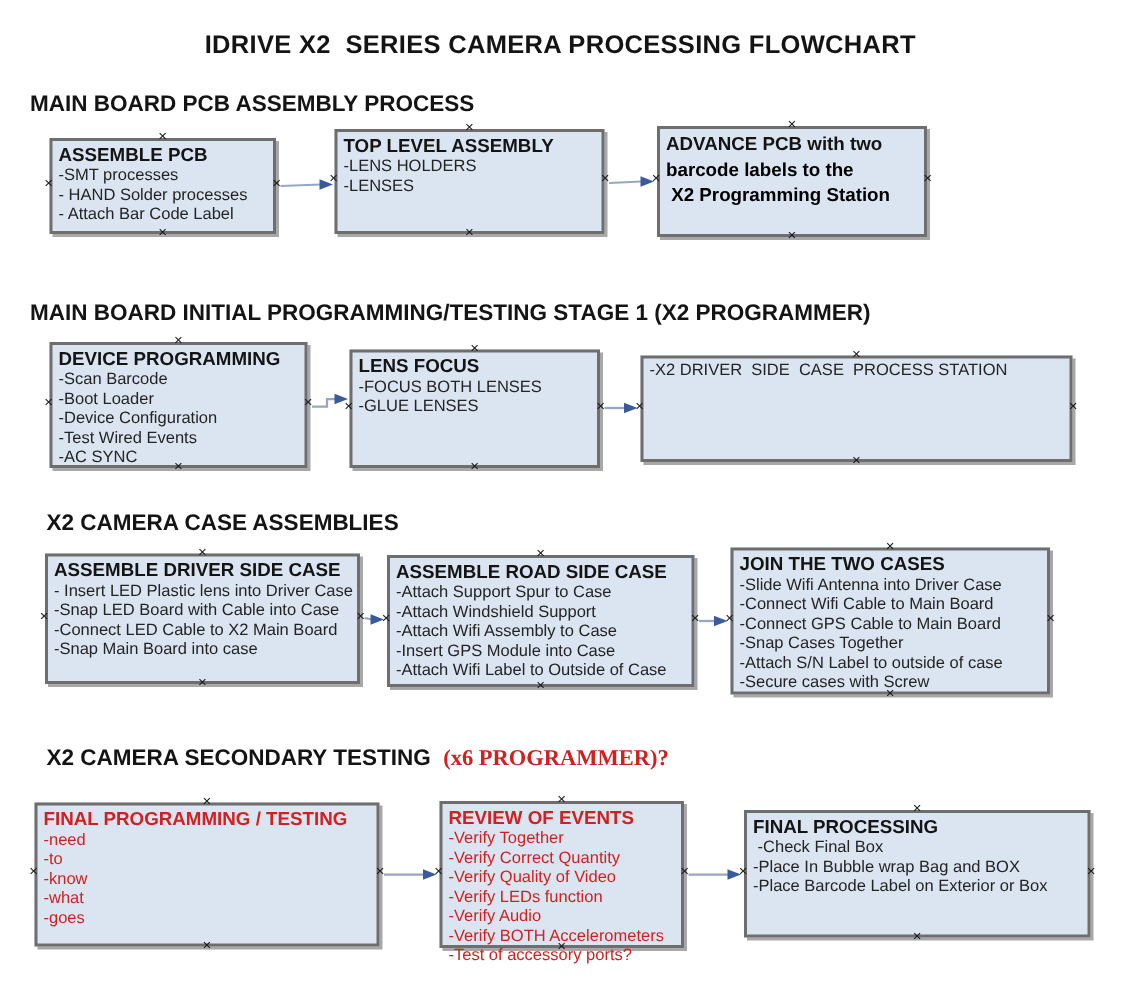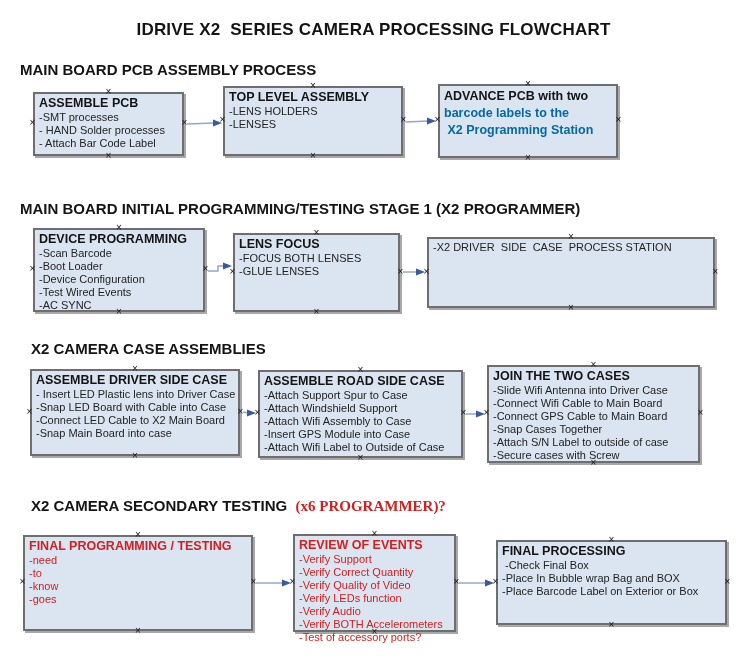--- a/index.html
+++ b/index.html
@@ -15,21 +15,21 @@
     position:absolute;font-size:15px;font-weight:bold;color:#141414;white-space:pre;
   }
   .heading .red-part{color:#d02020;font-family:Liberation Serif, serif;}
   .fbox{
     position:absolute;background:#dbe5f1;border:2px solid #6e6e6e;
     box-shadow:2px 2px 0 #a8a8a8;padding:2px 4px;box-sizing:border-box;
   }
   .fbox-title{font-size:12.5px;font-weight:bold;line-height:15px;color:#141414;white-space:pre;}
   .fbox-item{font-size:11px;line-height:13px;color:#232323;white-space:pre;}
   .fbox.red .fbox-title,.fbox.red .fbox-item{color:#d02020;}
-  .fbox.bold-items .fbox-item{font-weight:bold;font-size:12.5px;line-height:17px;color:#0369a1;}
+  .fbox.bold-items .fbox-item{font-weight:bold;font-size:12.5px;line-height:17px;color:#000000;}
   .fbox.bold-items .fbox-title{line-height:17px;}
   .gp{
     position:absolute;font-size:10px;line-height:8px;height:8px;width:7px;
     color:#161616;font-weight:normal;text-align:center;pointer-events:none;
   }
   .gp-t{top:-6px;left:50%;margin-left:-3.5px;}
   .gp-b{bottom:-6px;left:50%;margin-left:-3.5px;}
   .gp-l{left:-6px;top:50%;margin-top:-5px;}
   .gp-r{right:-6px;top:50%;margin-top:-5px;}
   svg.arrows{position:absolute;top:0;left:0;pointer-events:none;}
@@ -147,30 +147,31 @@
     <span class="gp gp-b">×</span>
     <span class="gp gp-l">×</span>
     <span class="gp gp-r">×</span>
   </div>
 
   <div class="fbox red" style="left:23px;top:535px;width:230px;height:96px">
     <div class="fbox-title">FINAL PROGRAMMING / TESTING</div>
     <div class="fbox-item">-need</div>
     <div class="fbox-item">-to</div>
     <div class="fbox-item">-know</div>
+    <div class="fbox-item">-what</div>
     <div class="fbox-item">-goes</div>
     <span class="gp gp-t">×</span>
     <span class="gp gp-b">×</span>
     <span class="gp gp-l">×</span>
     <span class="gp gp-r">×</span>
   </div>
 
   <div class="fbox red" style="left:293px;top:534px;width:163px;height:98px">
     <div class="fbox-title">REVIEW OF EVENTS</div>
-    <div class="fbox-item">-Verify Support</div>
+    <div class="fbox-item">-Verify Together</div>
     <div class="fbox-item">-Verify Correct Quantity</div>
     <div class="fbox-item">-Verify Quality of Video</div>
     <div class="fbox-item">-Verify LEDs function</div>
     <div class="fbox-item">-Verify Audio</div>
     <div class="fbox-item">-Verify BOTH Accelerometers</div>
     <div class="fbox-item">-Test of accessory ports?</div>
     <span class="gp gp-t">×</span>
     <span class="gp gp-b">×</span>
     <span class="gp gp-l">×</span>
     <span class="gp gp-r">×</span>

